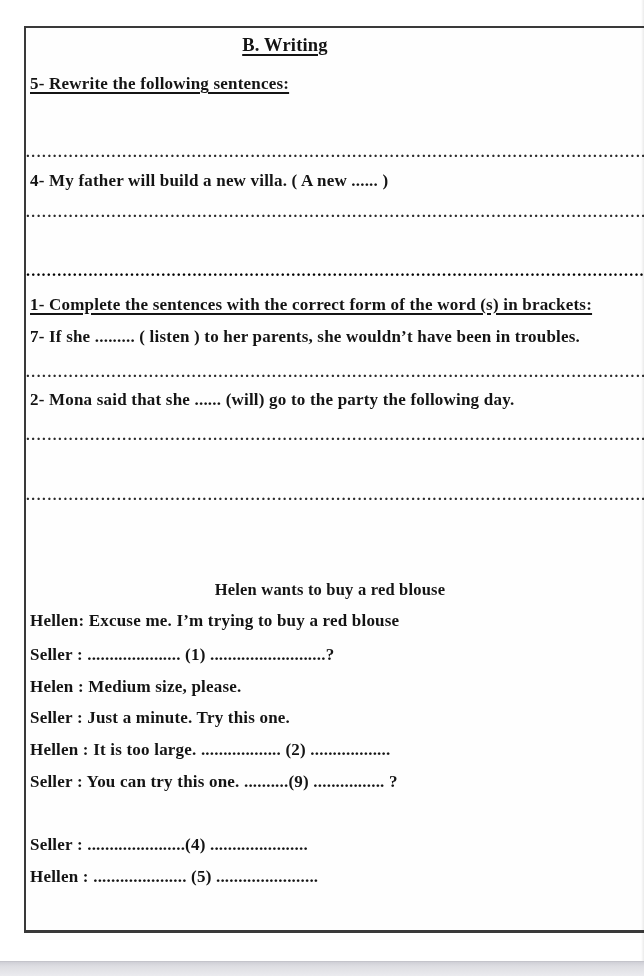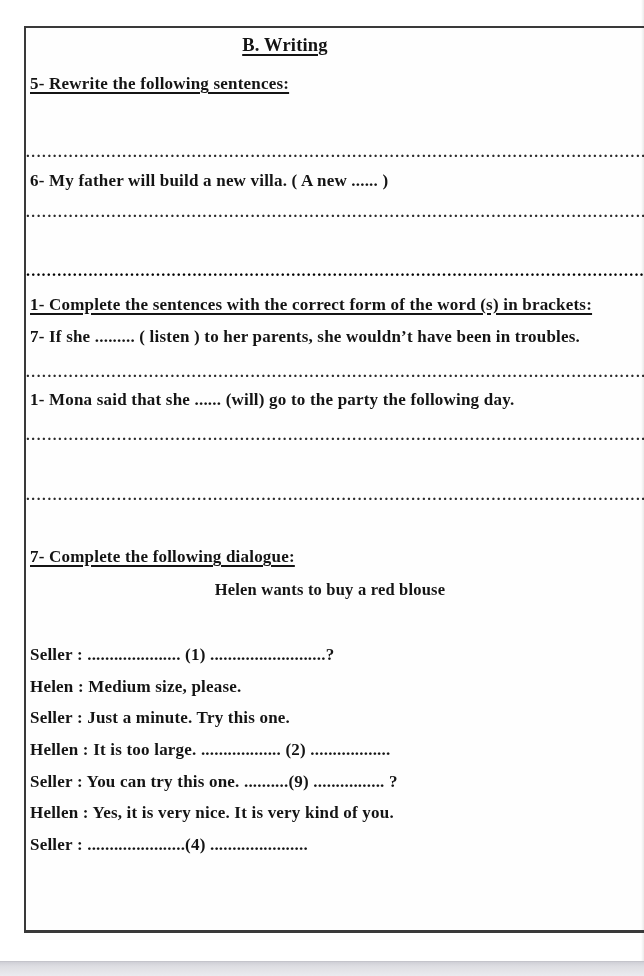--- a/index.html
+++ b/index.html
@@ -98,38 +98,38 @@
 <body>
 
 <div class="canvas">
 
   <div class="frame"></div>
 
   <div class="line doc-title heading" style="top:33px">B. Writing</div>
 
   <div class="line heading" style="top:72px">5- Rewrite the following sentences:</div>
   <div class="dots-row" style="top:140px">........................................................................................................................................................................................</div>
-  <div class="line" style="top:169px">6- My father will build a new villa. ( A new ...... )</div>
+  <div class="line" style="top:169px">4- My father will build a new villa. ( A new ...... )</div>
   <div class="dots-row" style="top:200px">........................................................................................................................................................................................</div>
   <div class="dots-row heavy" style="top:259px">........................................................................................................................................................................................</div>
 
   <div class="line heading" style="top:293px">1- Complete the sentences with the correct form of the word (s) in brackets:</div>
   <div class="line" style="top:325px">7- If she ......... ( listen ) to her parents, she wouldn’t have been in troubles.</div>
   <div class="dots-row" style="top:360px">........................................................................................................................................................................................</div>
-  <div class="line" style="top:388px">1- Mona said that she ...... (will) go to the party the following day.</div>
+  <div class="line" style="top:388px">2- Mona said that she ...... (will) go to the party the following day.</div>
   <div class="dots-row" style="top:423px">........................................................................................................................................................................................</div>
   <div class="dots-row" style="top:483px">........................................................................................................................................................................................</div>
 
-  <div class="line heading" style="top:545px">7- Complete the following dialogue:</div>
   <div class="line centered-sub" style="top:578px">Helen wants to buy a red blouse</div>
 
+  <div class="line" style="top:609px">Hellen: Excuse me. I’m trying to buy a red blouse</div>
   <div class="line" style="top:643px">Seller : ..................... (1) ..........................?</div>
   <div class="line" style="top:706px">Seller : Just a minute. Try this one.</div>
   <div class="line" style="top:675px">Helen : Medium size, please.</div>
   <div class="line" style="top:738px">Hellen : It is too large. .................. (2) ..................</div>
   <div class="line" style="top:770px">Seller : You can try this one. ..........(9) ................ ?</div>
-  <div class="line" style="top:801px">Hellen : Yes, it is very nice. It is very kind of you.</div>
   <div class="line" style="top:833px">Seller : ......................(4) ......................</div>
+  <div class="line" style="top:865px">Hellen : ..................... (5) .......................</div>
 
   <div class="right-shade"></div>
   <div class="bottom-strip"></div>
 
 </div>
 
 </body></html>

